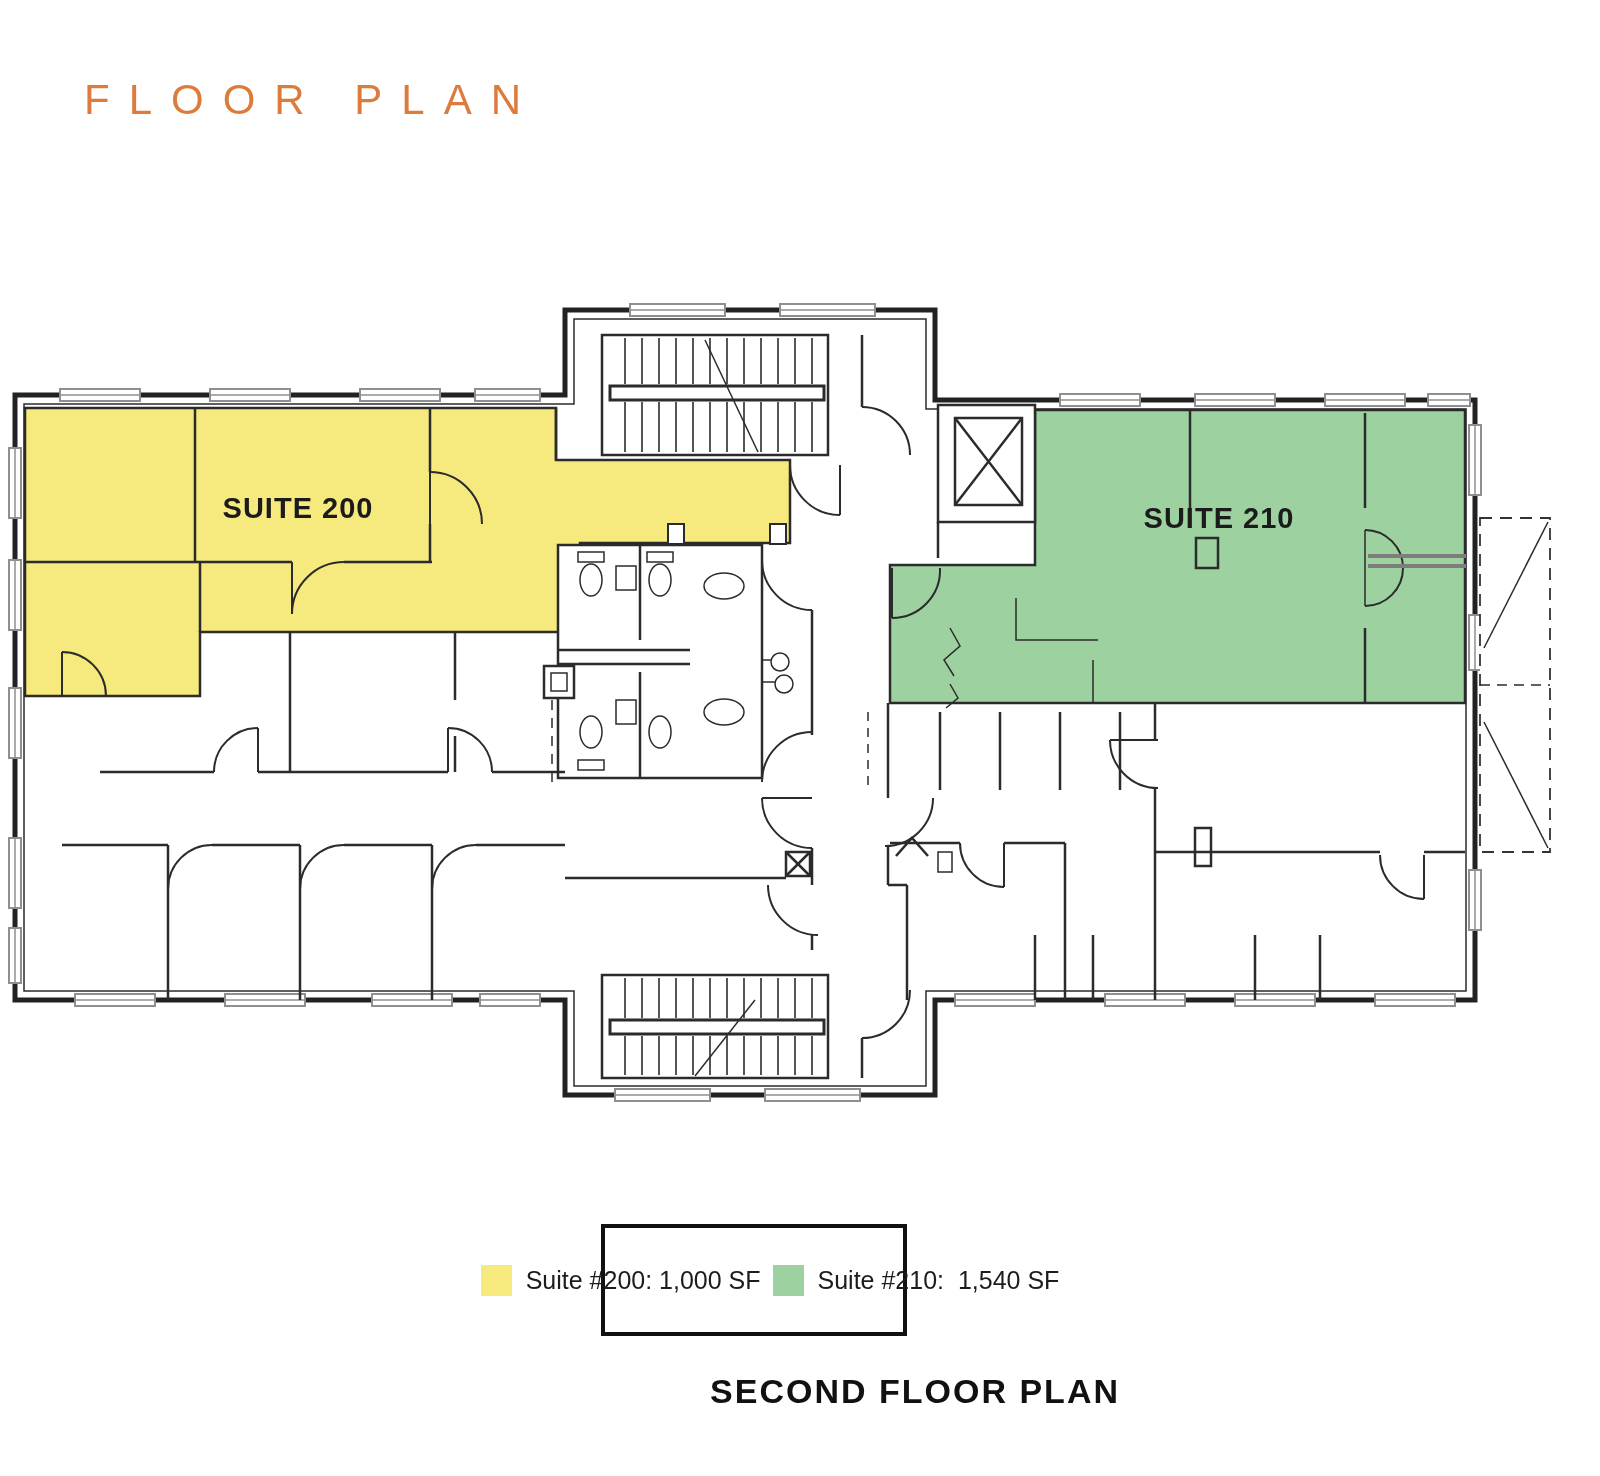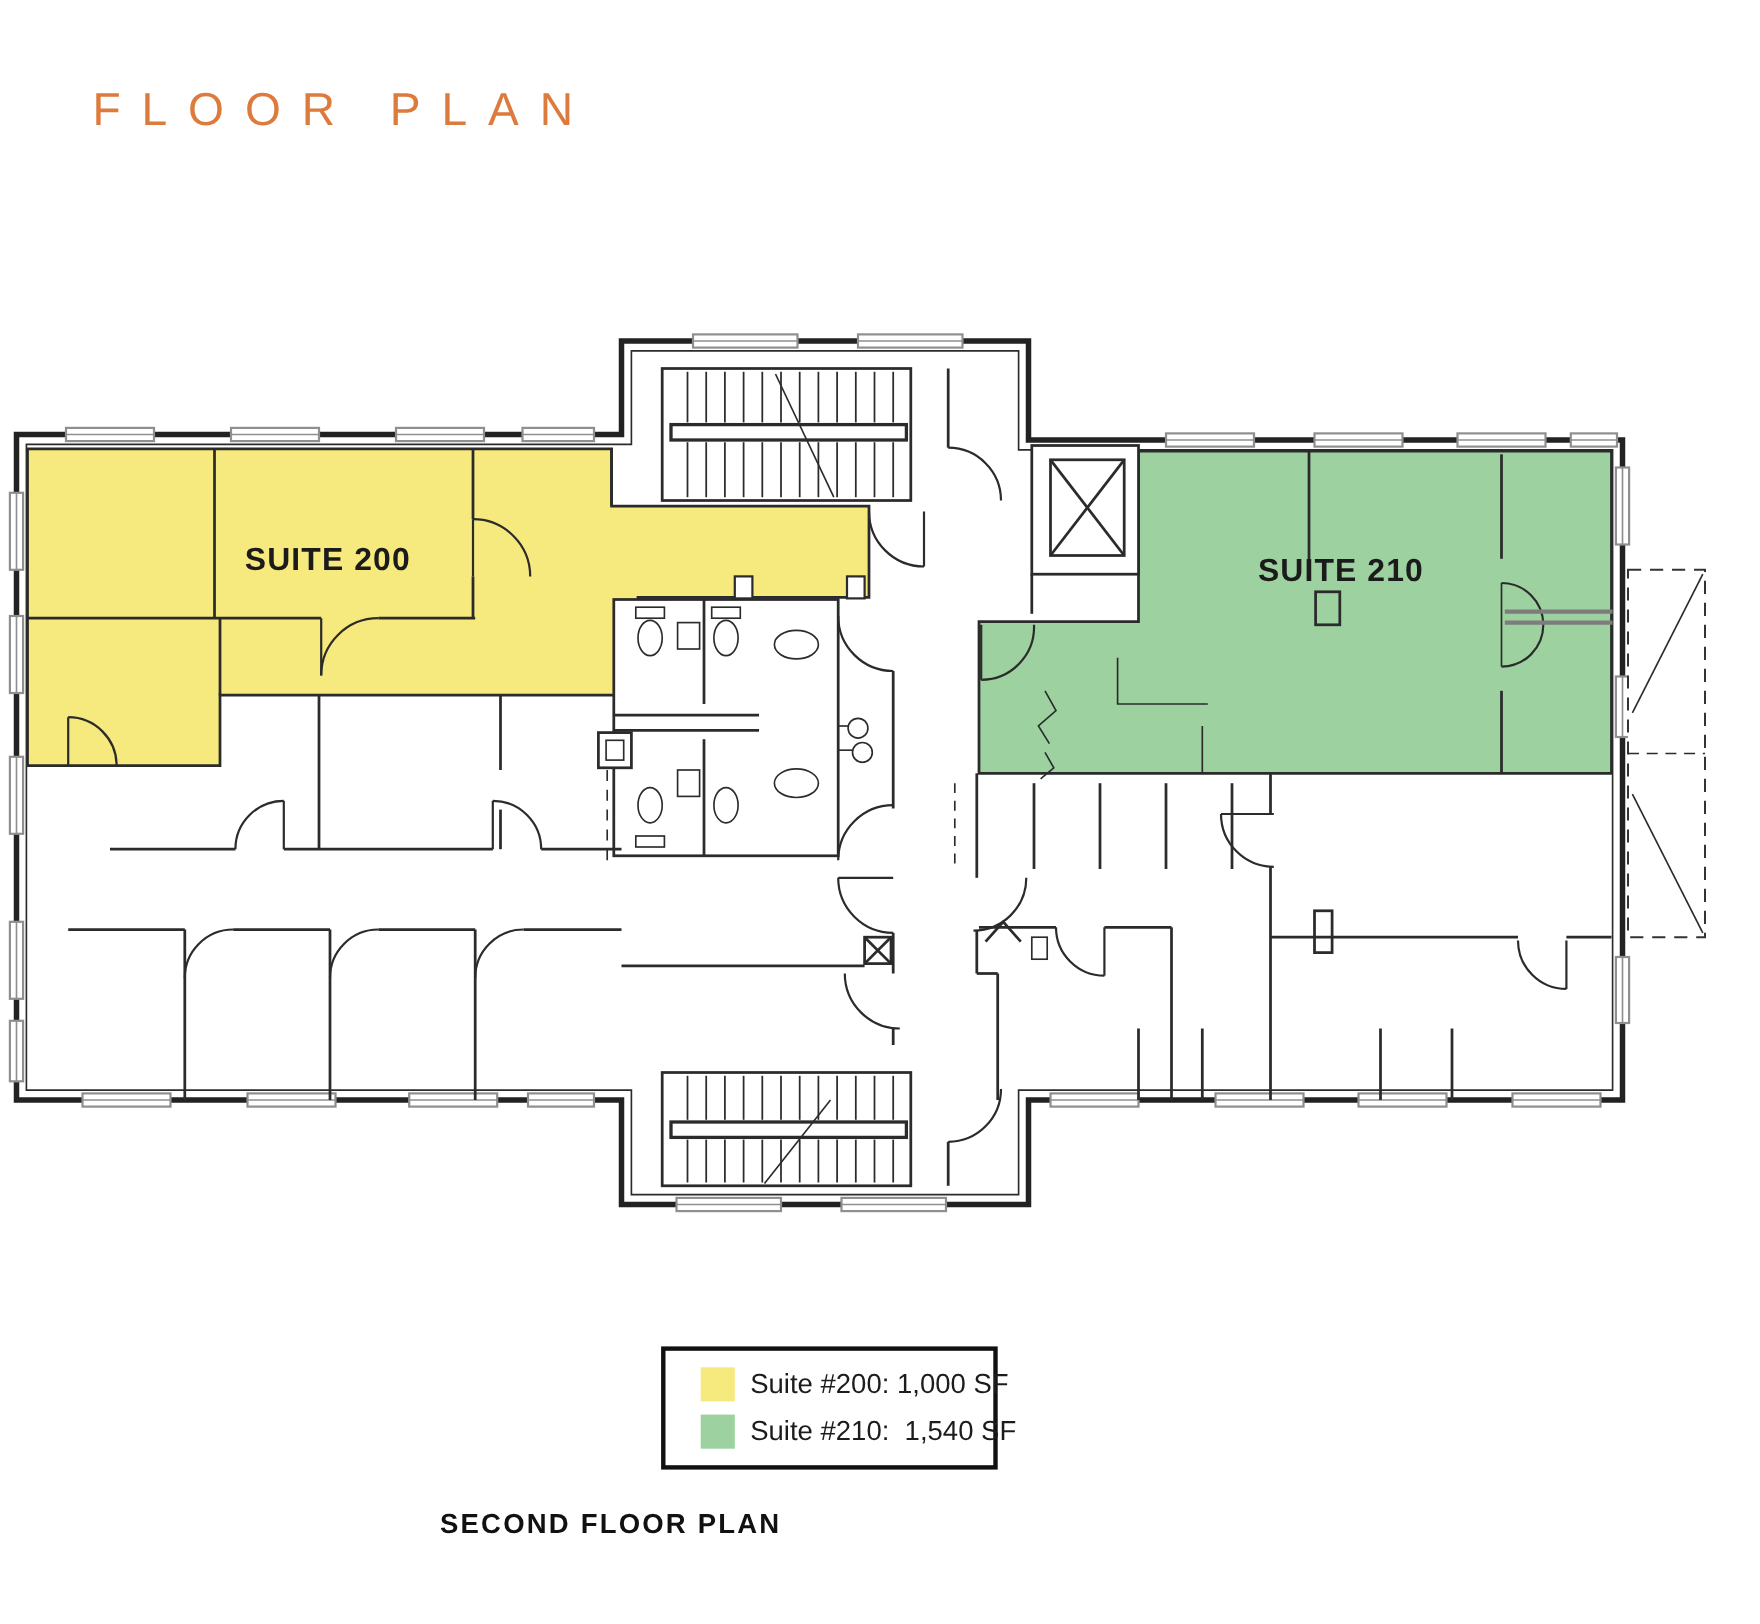--- a/index.html
+++ b/index.html
@@ -4,26 +4,26 @@
 <style>
   html,body{margin:0;padding:0;background:#ffffff;}
   #page{position:relative;width:1572px;height:1476px;background:#ffffff;overflow:hidden;
         font-family:"Liberation Sans", sans-serif;}
   #plan-title{position:absolute;left:84px;top:76px;font-size:42px;font-weight:400;
         letter-spacing:19px;color:#dd7b3d;white-space:nowrap;}
   #plan-svg{position:absolute;left:0;top:0;width:1600px;height:1476px;}
   
   #legend{position:absolute;left:601px;top:1224px;width:306px;height:112px;
         border:4px solid #111;background:#fff;box-sizing:border-box;
-        display:flex;flex-direction:column;justify-content:center;gap:12px;padding-left:32px;}
+        display:flex;flex-direction:row;justify-content:center;gap:12px;padding-left:32px;}
   .legend-row{display:flex;align-items:center;gap:14px;}
   .legend-swatch{width:31px;height:31px;flex:0 0 auto;}
   .legend-label{font-size:25px;font-weight:500;color:#1c1c1c;white-space:pre;}
-  #caption{position:absolute;left:400px;top:1372px;width:720px;text-align:left;
-        font-size:25px;font-weight:700;letter-spacing:2px;color:#111;white-space:nowrap;}
+  #caption{position:absolute;left:400px;top:1372px;width:720px;text-align:right;
+        font-size:34px;font-weight:700;letter-spacing:2px;color:#111;white-space:nowrap;}
   .wl{stroke:#2b2b2b;stroke-width:2.5;fill:none;}
   .thin{stroke:#2b2b2b;stroke-width:1.5;fill:none;}
   .arc{stroke:#2b2b2b;stroke-width:2;fill:none;}
   .tread{stroke:#2b2b2b;stroke-width:1.6;}
   .win{fill:#ffffff;stroke:#8f8f8f;stroke-width:2;}
   .winline{stroke:#8f8f8f;stroke-width:1.5;}
   .suite-label{font-family:"Liberation Sans",sans-serif;font-weight:700;font-size:29px;
         fill:#1b1b1b;letter-spacing:1px;}
 </style>
 </head>

